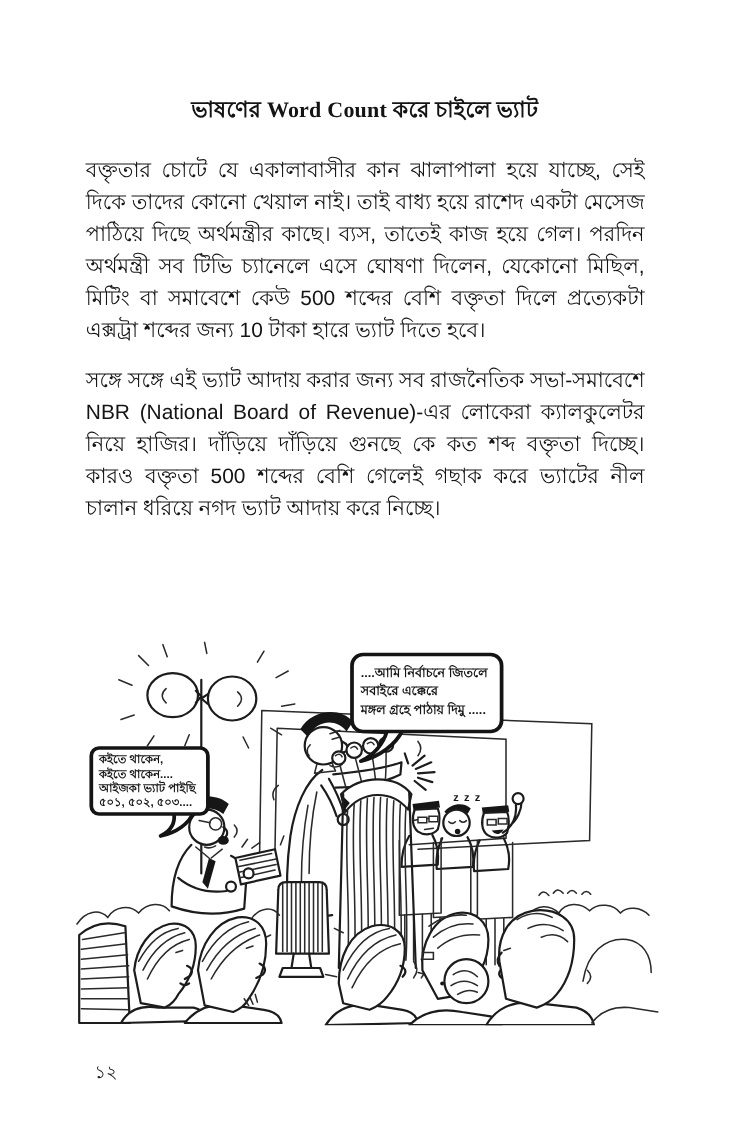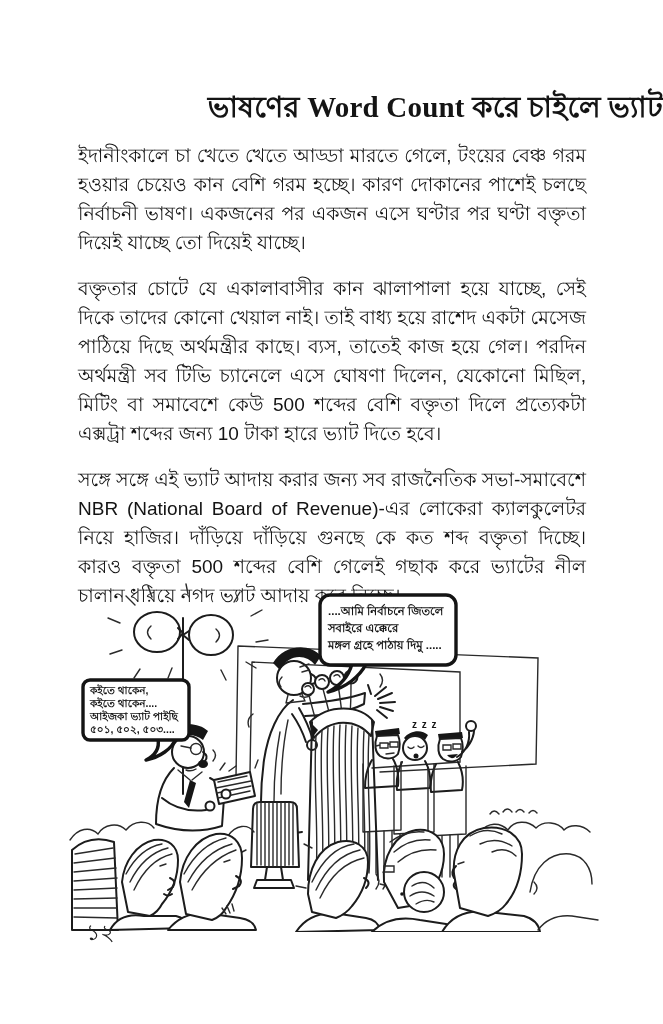--- a/index.html
+++ b/index.html
@@ -2,55 +2,54 @@
 <html><head>
 <meta charset="utf-8">
 <style>
   html,body{margin:0;padding:0;background:#e8e8e8;}
   .page{
     position:relative;width:663px;height:1024px;margin:0 auto;
     background:#ffffff;overflow:hidden;
     font-family:"Liberation Sans",sans-serif;color:#141414;
   }
   .title{
-    position:absolute;top:84px;left:0;width:663px;text-align:right;
-    font-family:"Liberation Serif",serif;font-weight:bold;font-size:29px;
+    position:absolute;top:84px;left:0;width:663px;text-align:center;
+    font-family:"Liberation Serif",serif;font-weight:bold;font-size:20px;
     letter-spacing:.2px;white-space:nowrap;
   }
   .title .latin{font-family:"Liberation Serif",serif;}
   .body-text{
     position:absolute;left:78px;top:141px;width:508px;
     font-size:19px;line-height:29px;text-align:justify;
   }
   .body-text p{margin:0 0 17px 0;}
   .cartoon{position:absolute;left:50px;top:582px;width:560px;height:350px;font-weight:bold;}
   .cartoon svg{display:block;}
   .ink{stroke:#1c1c1c;fill:none;stroke-width:2;stroke-linecap:round;stroke-linejoin:round;}
   .ink-thin{stroke:#2a2a2a;fill:none;stroke-width:1.4;stroke-linecap:round;}
   .ink-fill{fill:#161616;stroke:none;}
   .white-fill{fill:#ffffff;}
   .bubble{fill:#ffffff;stroke:#141414;stroke-width:3.4;stroke-linejoin:round;}
   .svg-label{font-family:"Liberation Sans",sans-serif;fill:#151515;}
   .page-number{
-    position:absolute;left:86px;top:915px;font-size:22px;color:#222;
+    position:absolute;left:86px;top:962px;font-size:16px;color:#222;
   }
 </style>
 </head>
 <body>
 
 <div class="page">
 
   <div class="title">
     <span>ভাষণের</span>
     <span class="latin">Word Count</span>
     <span>করে চাইলে ভ্যাট</span>
   </div>
 
   <div class="body-text">
-    <p>ইদানীংকালে চা খেতে খেতে আড্ডা মারতে গেলে, টংয়ের বেঞ্চ গরম হওয়ার চেয়েও কান বেশি গরম হচ্ছে। কারণ দোকানের পাশেই চলছে নির্বাচনী ভাষণ। একজনের পর একজন এসে ঘণ্টার পর ঘণ্টা বক্তৃতা দিয়েই যাচ্ছে তো দিয়েই যাচ্ছে।</p>
     <p>বক্তৃতার চোটে যে একালাবাসীর কান ঝালাপালা হয়ে যাচ্ছে, সেই দিকে তাদের কোনো খেয়াল নাই। তাই বাধ্য হয়ে রাশেদ একটা মেসেজ পাঠিয়ে দিছে অর্থমন্ত্রীর কাছে। ব্যস, তাতেই কাজ হয়ে গেল। পরদিন অর্থমন্ত্রী সব টিভি চ্যানেলে এসে ঘোষণা দিলেন, যেকোনো মিছিল, মিটিং বা সমাবেশে কেউ 500 শব্দের বেশি বক্তৃতা দিলে প্রত্যেকটা এক্সট্রা শব্দের জন্য 10 টাকা হারে ভ্যাট দিতে হবে।</p>
     <p>সঙ্গে সঙ্গে এই ভ্যাট আদায় করার জন্য সব রাজনৈতিক সভা-সমাবেশে NBR (National Board of Revenue)-এর লোকেরা ক্যালকুলেটর নিয়ে হাজির। দাঁড়িয়ে দাঁড়িয়ে গুনছে কে কত শব্দ বক্তৃতা দিচ্ছে। কারও বক্তৃতা 500 শব্দের বেশি গেলেই গছাক করে ভ্যাটের নীল চালান ধরিয়ে নগদ ভ্যাট আদায় করে নিচ্ছে।</p>
   </div>
 
   <div class="cartoon">
     <svg width="560" height="350" viewBox="0 0 560 350" xmlns="http://www.w3.org/2000/svg">
 
       <g>
         <path class="ink-thin" d="M188,64 L488,76 L486,182 L330,190 M188,64 L186,195"></path>
         <path class="ink-thin" d="M202,80 L410,90 L410,180 L322,186 M202,80 L200,190"></path>

